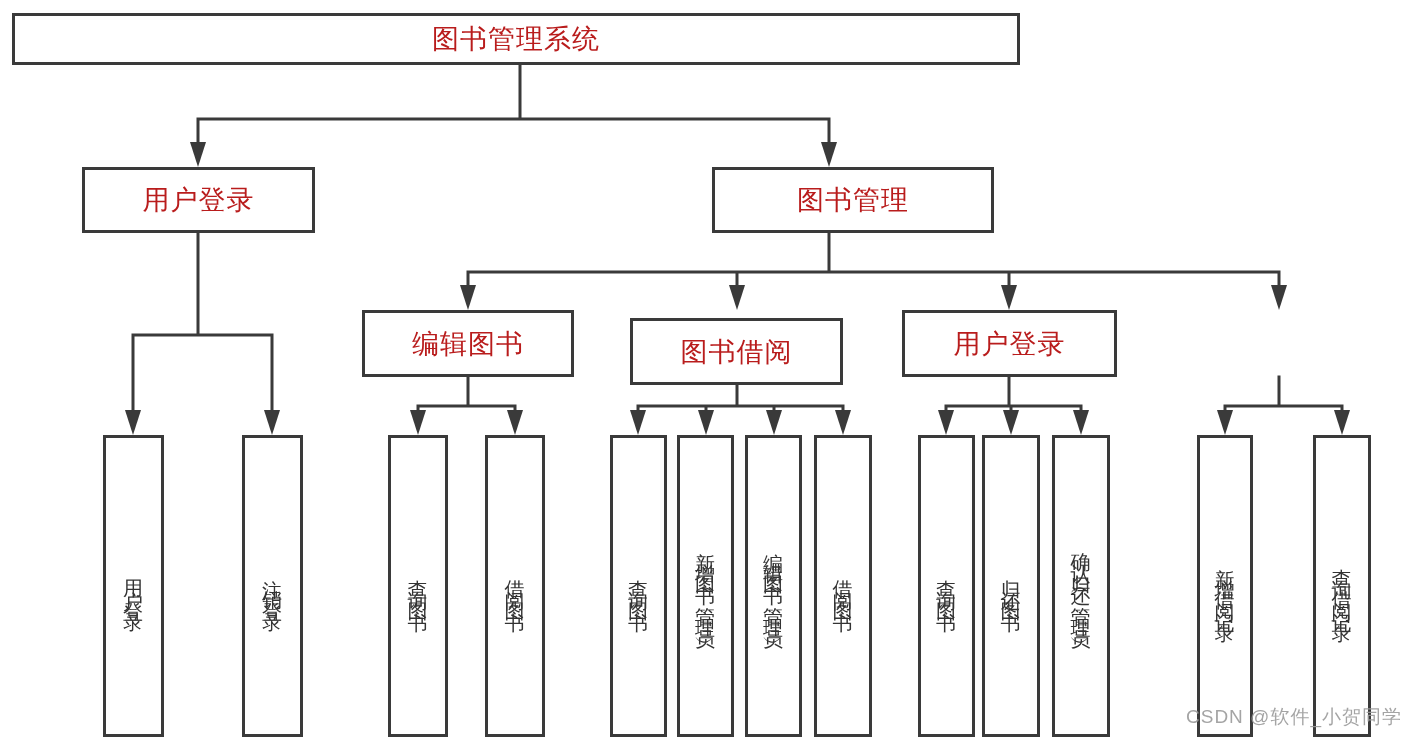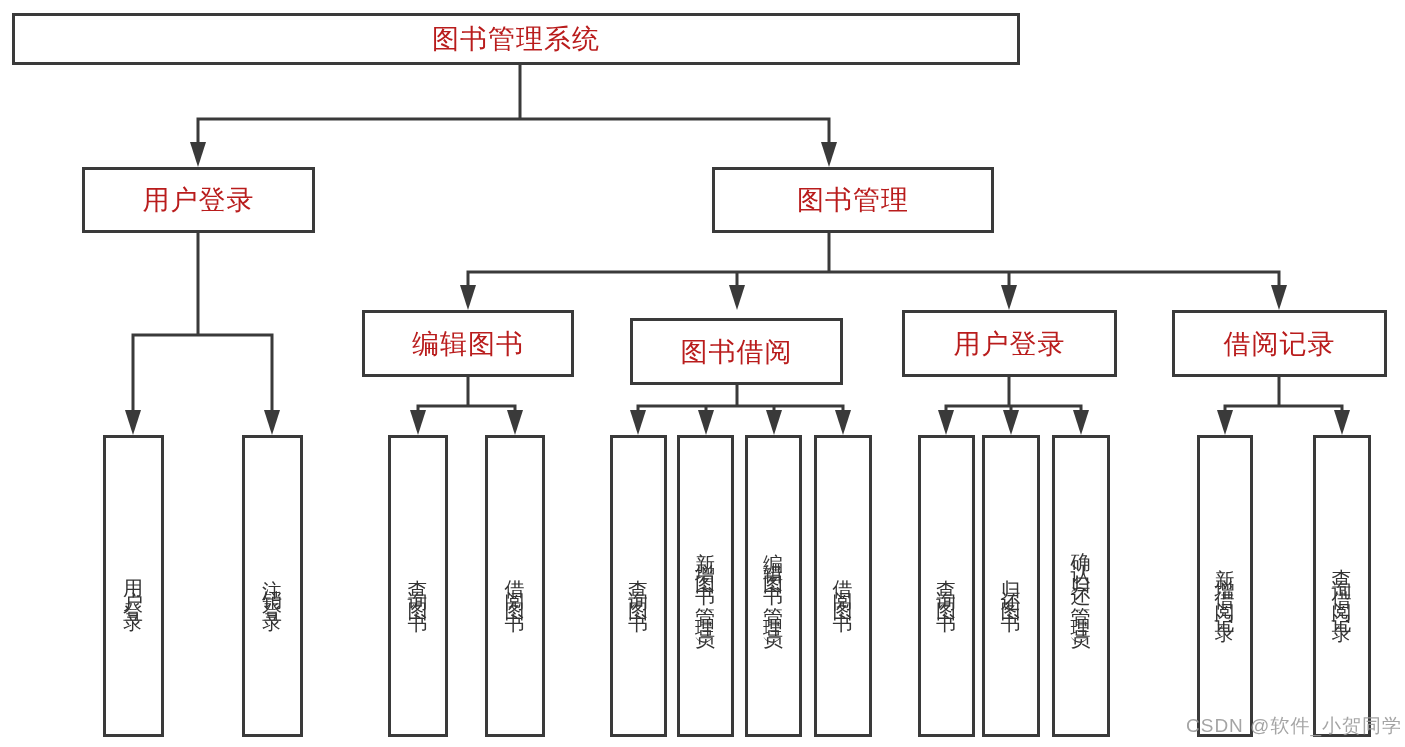--- a/index.html
+++ b/index.html
@@ -20,21 +20,21 @@
     display:flex; align-items:center; justify-content:center;
   }
   .leaf span {
     writing-mode:vertical-rl; text-orientation:mixed;
     font-size:20px; letter-spacing:11px; line-height:1.1;
     color:#333333; white-space:nowrap;
   }
   #watermark {
     position:absolute; left:1186px; top:704px;
     font-size:19px; color:#9b9b9b; letter-spacing:1px;
-    z-index:10; opacity:0.9; white-space:nowrap;margin-top:9px;
+    z-index:10; opacity:0.9; white-space:nowrap;
   }
 </style>
 </head>
 <body>
 
 <div id="stage">
 
   <svg id="wires" width="1405" height="747" viewBox="0 0 1405 747">
     <g stroke="#3a3a3a" stroke-width="3" fill="none" stroke-linecap="square">
 
@@ -79,21 +79,20 @@
   </svg>
 
   <div class="node" style="left:12px; top:13px; width:1008px; height:52px;">图书管理系统</div>
 
   <div class="node" style="left:82px; top:167px; width:233px; height:66px;">用户登录</div>
   <div class="node" style="left:712px; top:167px; width:282px; height:66px;">图书管理</div>
 
   <div class="node" style="left:362px; top:310px; width:212px; height:67px;">编辑图书</div>
   <div class="node" style="left:630px; top:318px; width:213px; height:67px;">图书借阅</div>
   <div class="node" style="left:902px; top:310px; width:215px; height:67px;">用户登录</div>
-  <div class="node" style="left:1172px; top:310px; width:215px; height:67px;">借阅记录</div>
 
   <div class="leaf" style="left:103px; top:435px; width:61px; height:302px;">
     <span>用户登录</span>
   </div>
   <div class="leaf" style="left:242px; top:435px; width:61px; height:302px;">
     <span>注销登录</span>
   </div>
 
   <div class="leaf" style="left:388px; top:435px; width:60px; height:302px;">
     <span>查询图书</span>

